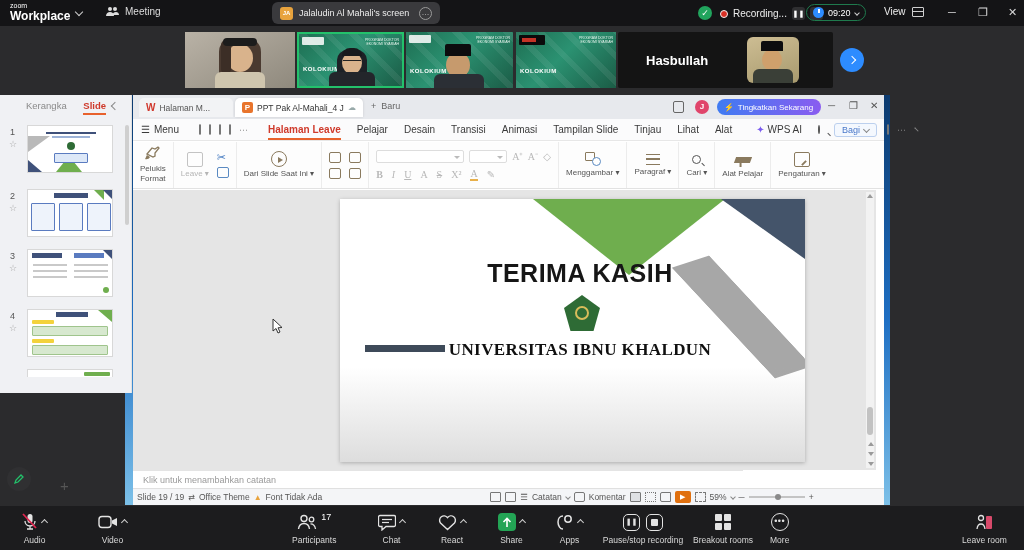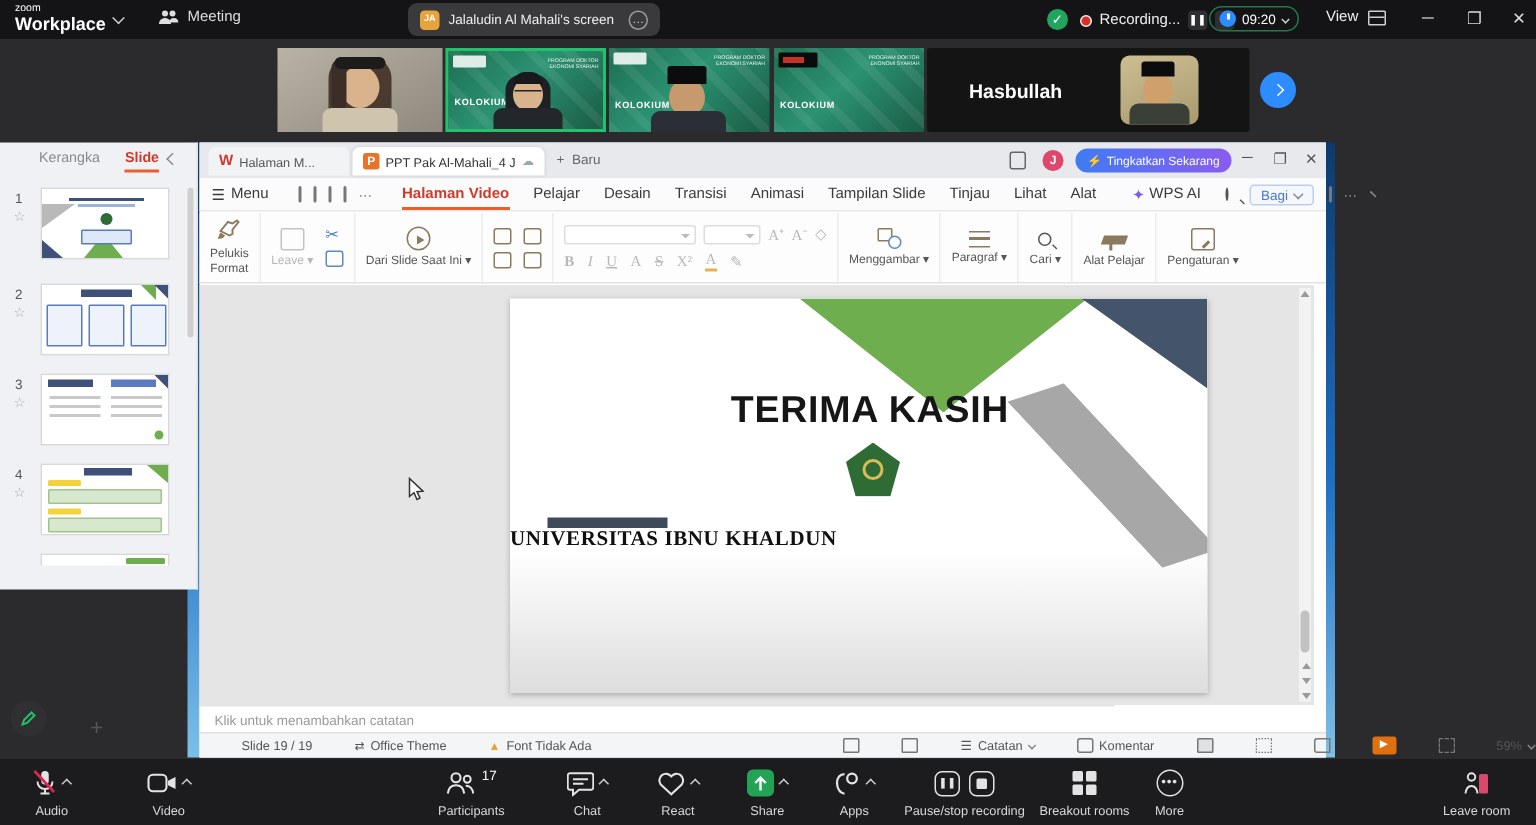--- a/index.html
+++ b/index.html
@@ -152,35 +152,35 @@
   #tri-navy { position:absolute; left:381px; top:0; width:84px; height:60px; background:#44546a;
     clip-path:polygon(0 0,100% 0,100% 100%); }
   #ribbon-gray { position:absolute; left:318px; top:100px; width:168px; height:36px; background:#a7a7a7;
     transform:rotate(47deg); clip-path:polygon(10% 0,100% 0,90% 100%,0 100%); }
   #bar-dark { position:absolute; left:25px; top:146px; width:80px; height:7px; background:#3e4a59; }
   #slide-title { position:absolute; left:0; top:60px; width:480px; text-align:center; font-size:25px;
     font-weight:bold; color:#161616; letter-spacing:.5px; }
   #uika-logo { position:absolute; left:224px; top:96px; width:36px; height:36px; background:#2e6b35;
     clip-path:polygon(50% 0,100% 36%,82% 100%,18% 100%,0 36%); display:flex; align-items:center; justify-content:center; }
   #uika-logo .emb { width:14px; height:14px; border-radius:50%; border:2px solid #d8bc5a; }
-  #slide-org { position:absolute; left:0; top:153px; width:480px; text-align:left; font-size:14px; font-weight:bold;
+  #slide-org { position:absolute; left:0; top:141px; width:480px; text-align:center; font-size:17px; font-weight:bold;
     color:#101010; font-family:"Liberation Serif", serif; letter-spacing:.4px; }
 
   
   #vscroll { position:absolute; right:2px; top:2px; width:8px; height:276px; background:#f2f2f2; }
   #vscroll .thumb-v { position:absolute; left:1px; top:215px; width:6px; height:28px; background:#c2c2c2; border-radius:3px; }
   .tri-up { width:0; height:0; border-left:3.5px solid transparent; border-right:3.5px solid transparent; border-bottom:4px solid #9a9a9a; }
   .tri-dn { width:0; height:0; border-left:3.5px solid transparent; border-right:3.5px solid transparent; border-top:4px solid #9a9a9a; }
 
   
   #notes-bar { left:133px; top:470px; width:610px; height:18px; background:#fff; border-top:1px solid #e4e4e4;
     font-size:9px; color:#9a9a9a; display:flex; align-items:center; padding-left:10px; }
   #statusbar { left:133px; top:488px; width:751px; height:17px; background:#f4f5f7; border-top:1px solid #e0e0e0;
     display:flex; align-items:center; font-size:8.5px; color:#555; }
-  #statusbar .sp { margin-left:28px; white-space:nowrap; display:flex; align-items:center; gap:4px; }
+  #statusbar .sp { margin-left:4px; white-space:nowrap; display:flex; align-items:center; gap:4px; }
   .warn { color:#e8a33d; font-size:8px; }
   .stic { width:11px; height:10px; border:1.1px solid #777; border-radius:1px; }
   .stic.active { background:#dfe1e4; }
   .play-btn { width:16px; height:12px; background:#e0700f; border-radius:2px; color:#fff; font-size:7px;
     text-align:center; line-height:12px; }
   .slider { width:56px; height:1.5px; background:#c4c4c4; position:relative; }
   .slider .knob { position:absolute; left:26px; top:-2.5px; width:6px; height:6px; border-radius:50%; background:#8a8a8a; }
 
   
   #bottombar { left:0; top:506px; width:1024px; height:44px; background:#1c1c1e; }
@@ -335,21 +335,21 @@
         <span>☰</span>
         <span>Menu</span>
       </span>
       <span class="vsep"></span>
       <span class="tool-ic"></span>
       <span class="tool-ic"></span>
       <span class="tool-ic"></span>
       <span class="tool-ic"></span>
       <span style="color:#888;font-size:9px;padding:0 4px;">⋯</span>
       <span class="vsep"></span>
-      <span class="mi active">Halaman Video</span>
+      <span class="mi active">Halaman Leave</span>
       <span class="mi">Pelajar</span>
       <span class="mi">Desain</span>
       <span class="mi">Transisi</span>
       <span class="mi">Animasi</span>
       <span class="mi">Tampilan Slide</span>
       <span class="mi">Tinjau</span>
       <span class="mi">Lihat</span>
       <span class="mi">Alat</span>
       <span class="vsep"></span>
       <span class="mi" style="display:flex;gap:3px;">

